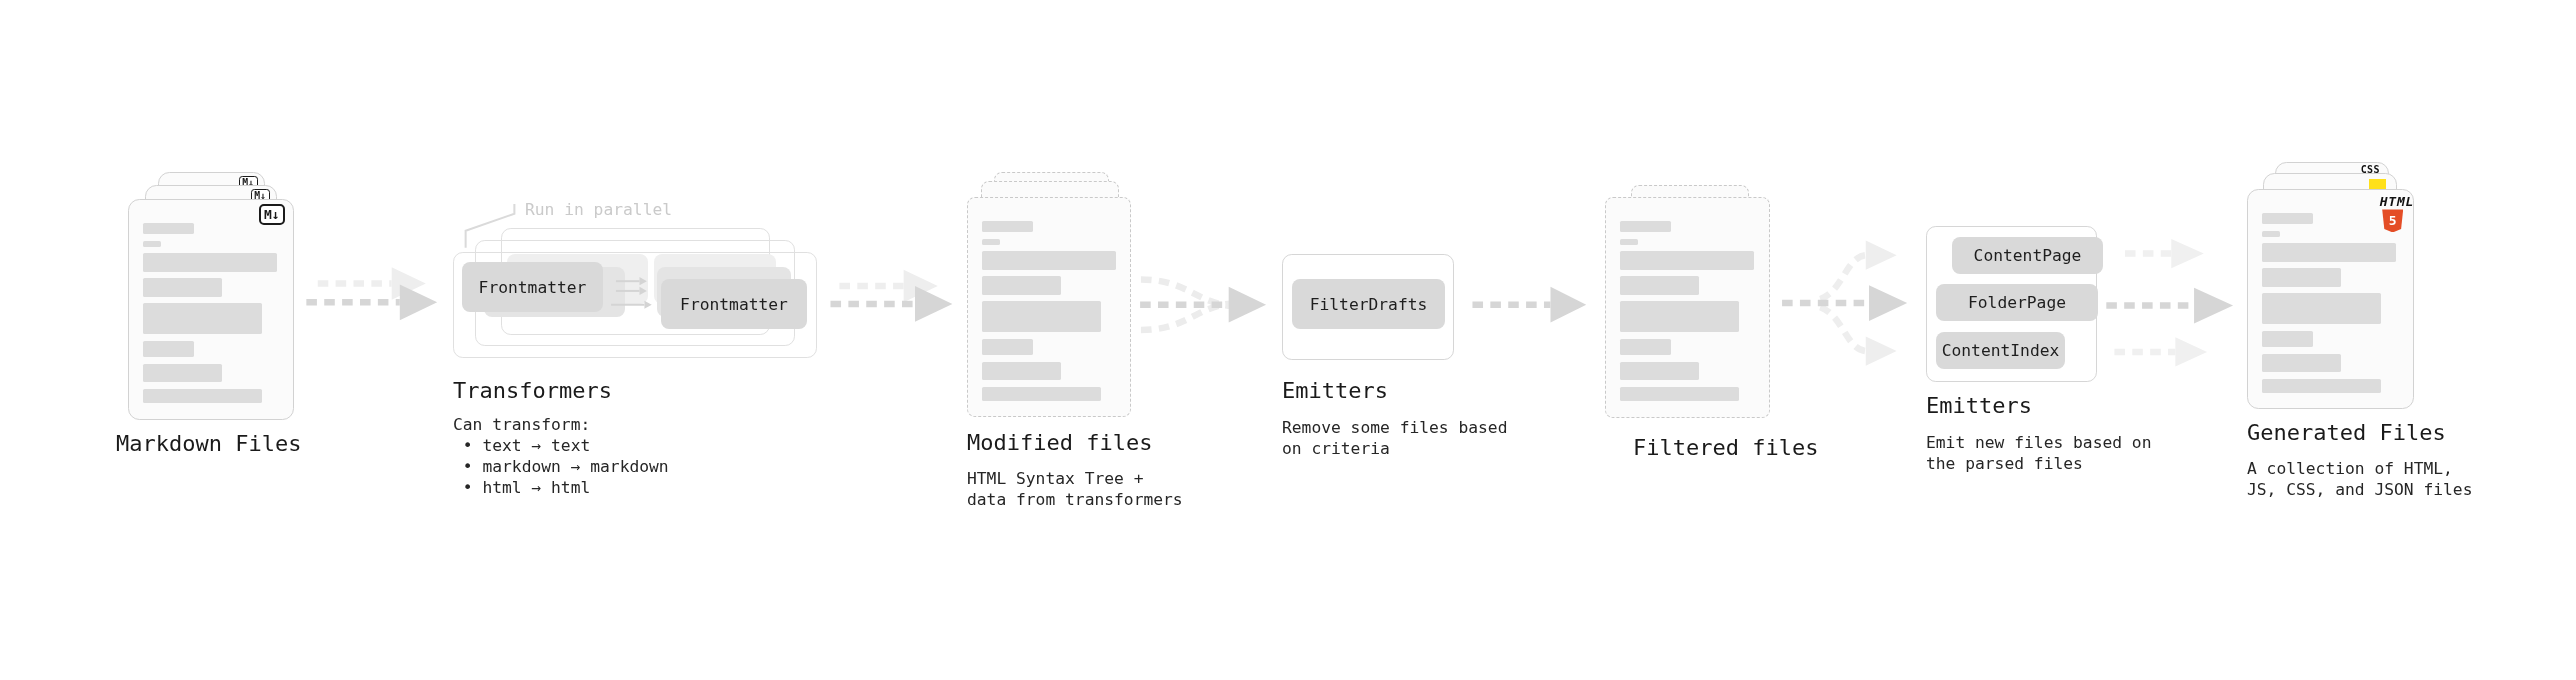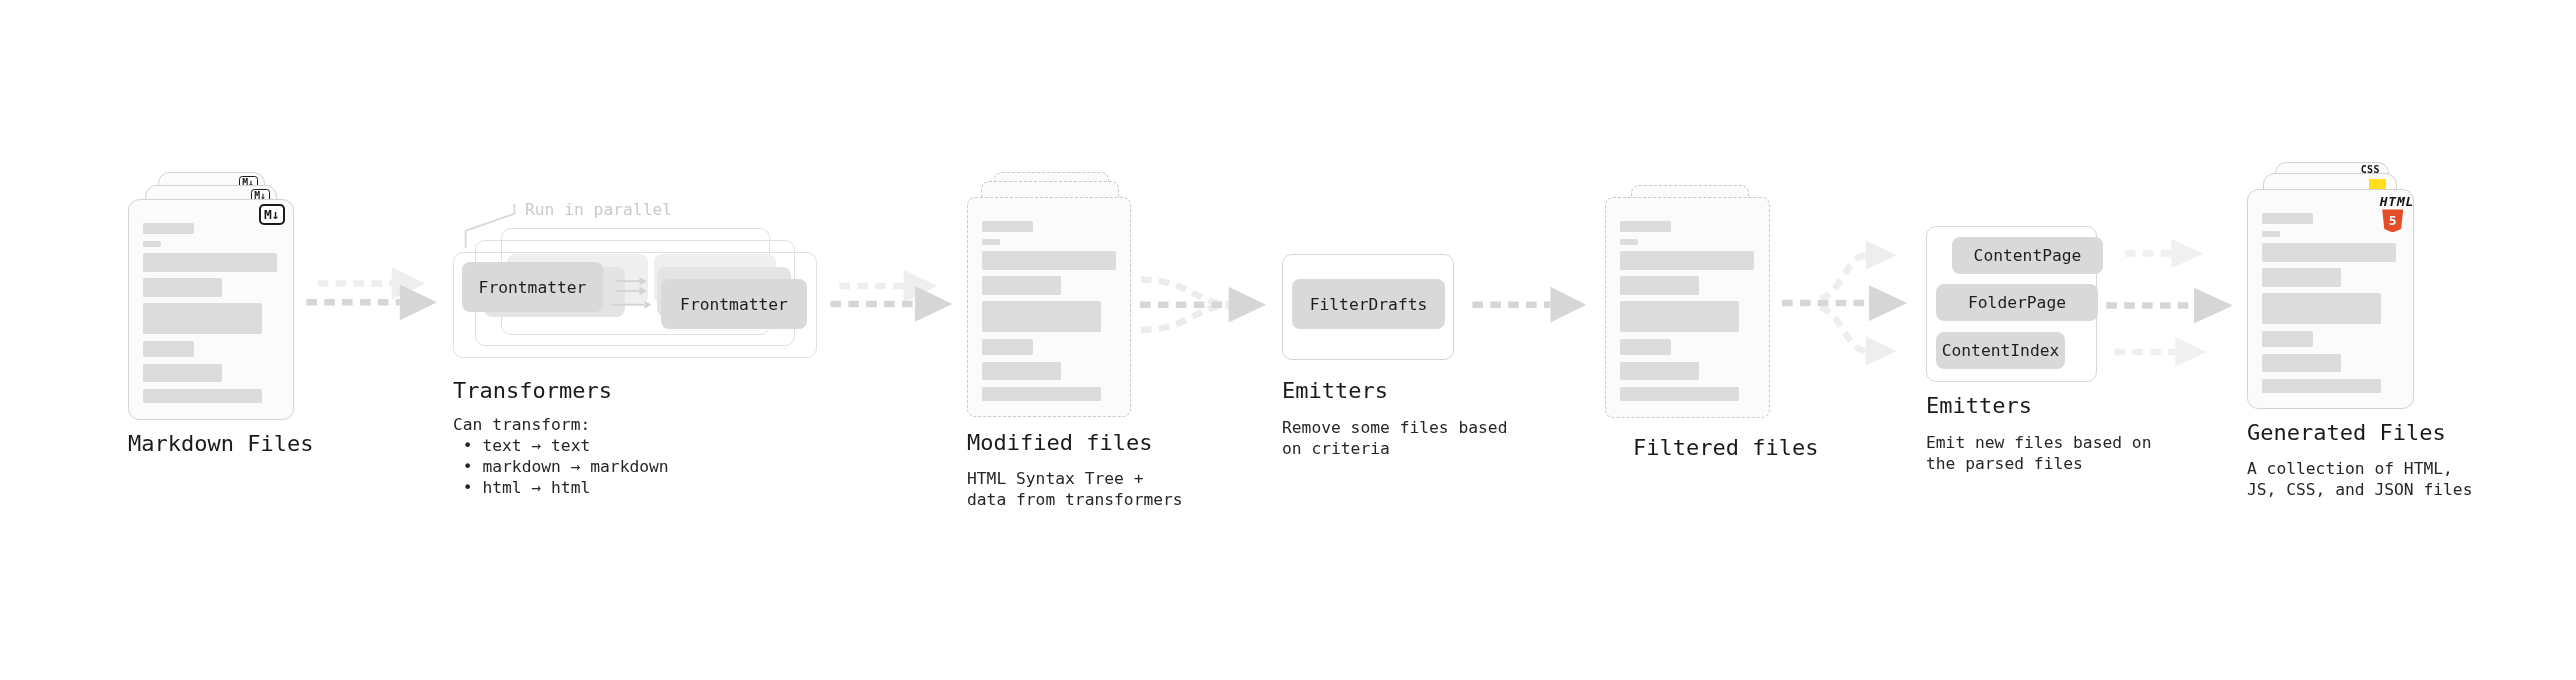--- a/index.html
+++ b/index.html
@@ -78,21 +78,21 @@
           <div class="bar" style="width: 51px; height: 11.4px;"></div>
           <div class="bar" style="width: 18px; height: 5.7px;"></div>
           <div class="bar" style="width: 134px; height: 18.7px;"></div>
           <div class="bar" style="width: 79px; height: 18.7px;"></div>
           <div class="bar" style="width: 119px; height: 31px;"></div>
           <div class="bar" style="width: 51px; height: 16.3px;"></div>
           <div class="bar" style="width: 79px; height: 18.7px;"></div>
           <div class="bar" style="width: 119px; height: 14px;"></div>
         </div>
     </div>
-    <div class="label" style="left:128px;top:432px;">Markdown Files</div>
+    <div class="label" style="left:116px;top:432px;">Markdown Files</div>
   </div>
 
   <div>
     <div class="note" style="left:525px;top:202px;">Run in parallel</div>
     <div class="stagebox" style="left:501px;top:228px;width:269px;height:107px;"></div>
     <div class="stagebox" style="left:475px;top:240px;width:320px;height:106px;"></div>
     <div class="stagebox" style="left:453px;top:252px;width:364px;height:106px;"></div>
 
     <div class="pill g2" style="left:507px;top:254px;width:141px;height:50px;"></div>
     <div class="pill g1" style="left:484px;top:267px;width:141px;height:50px;"></div>

